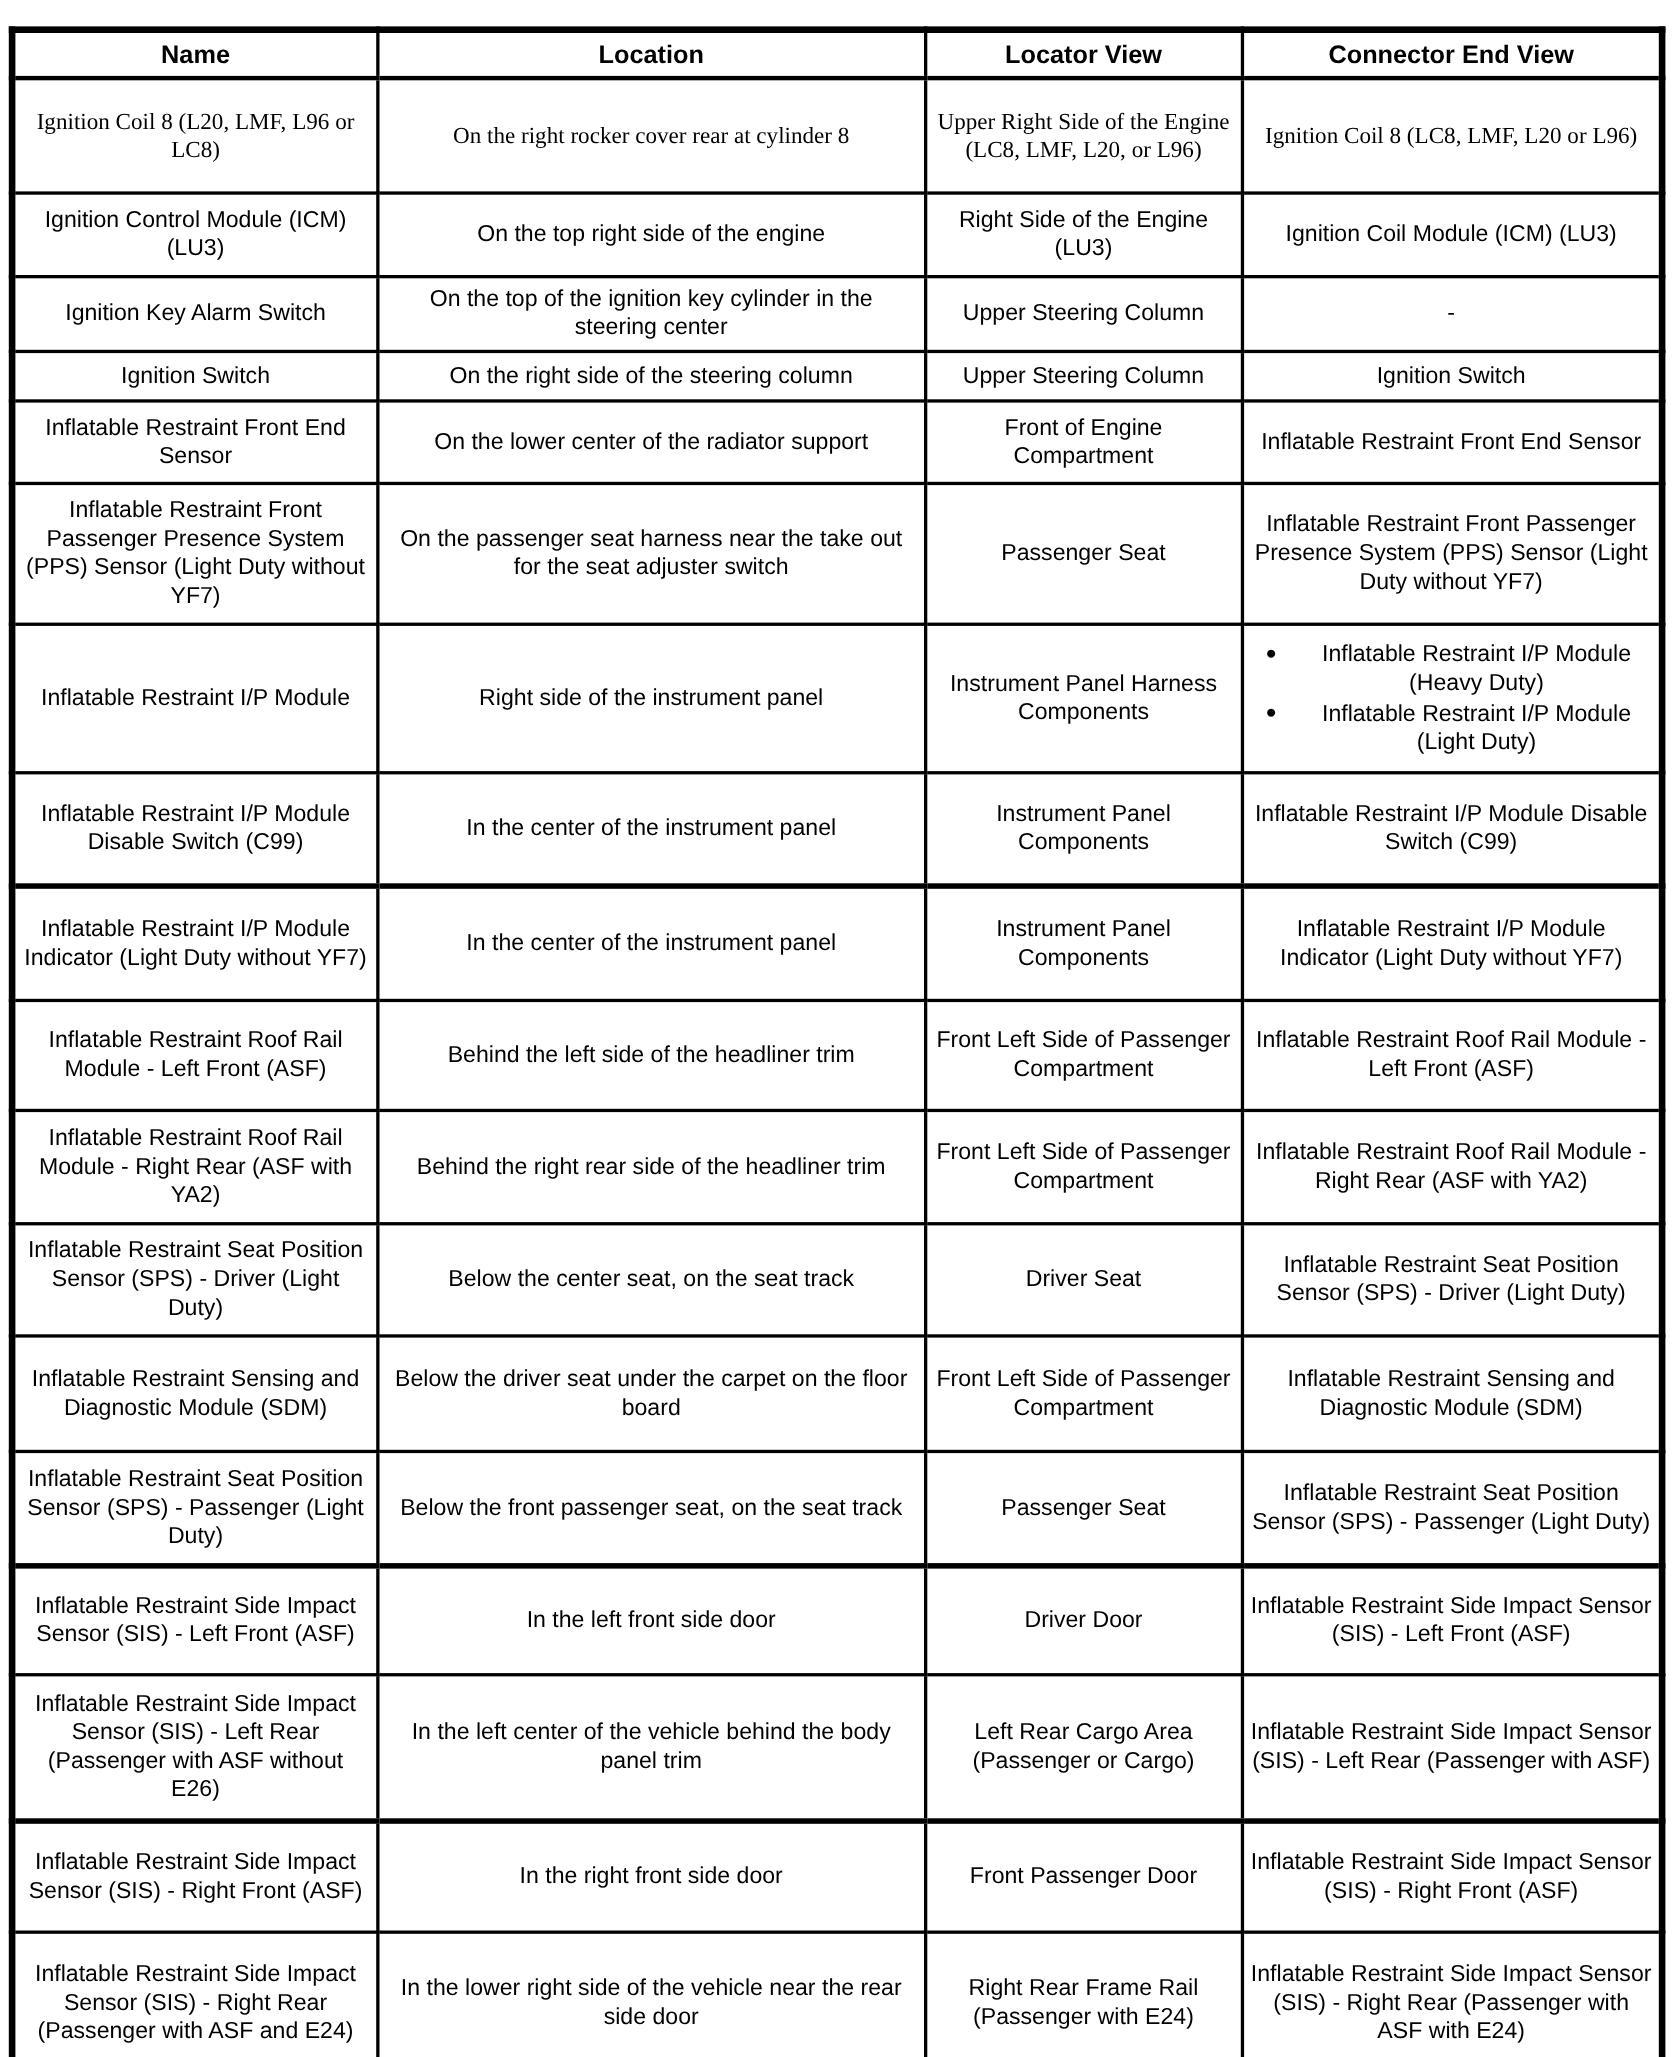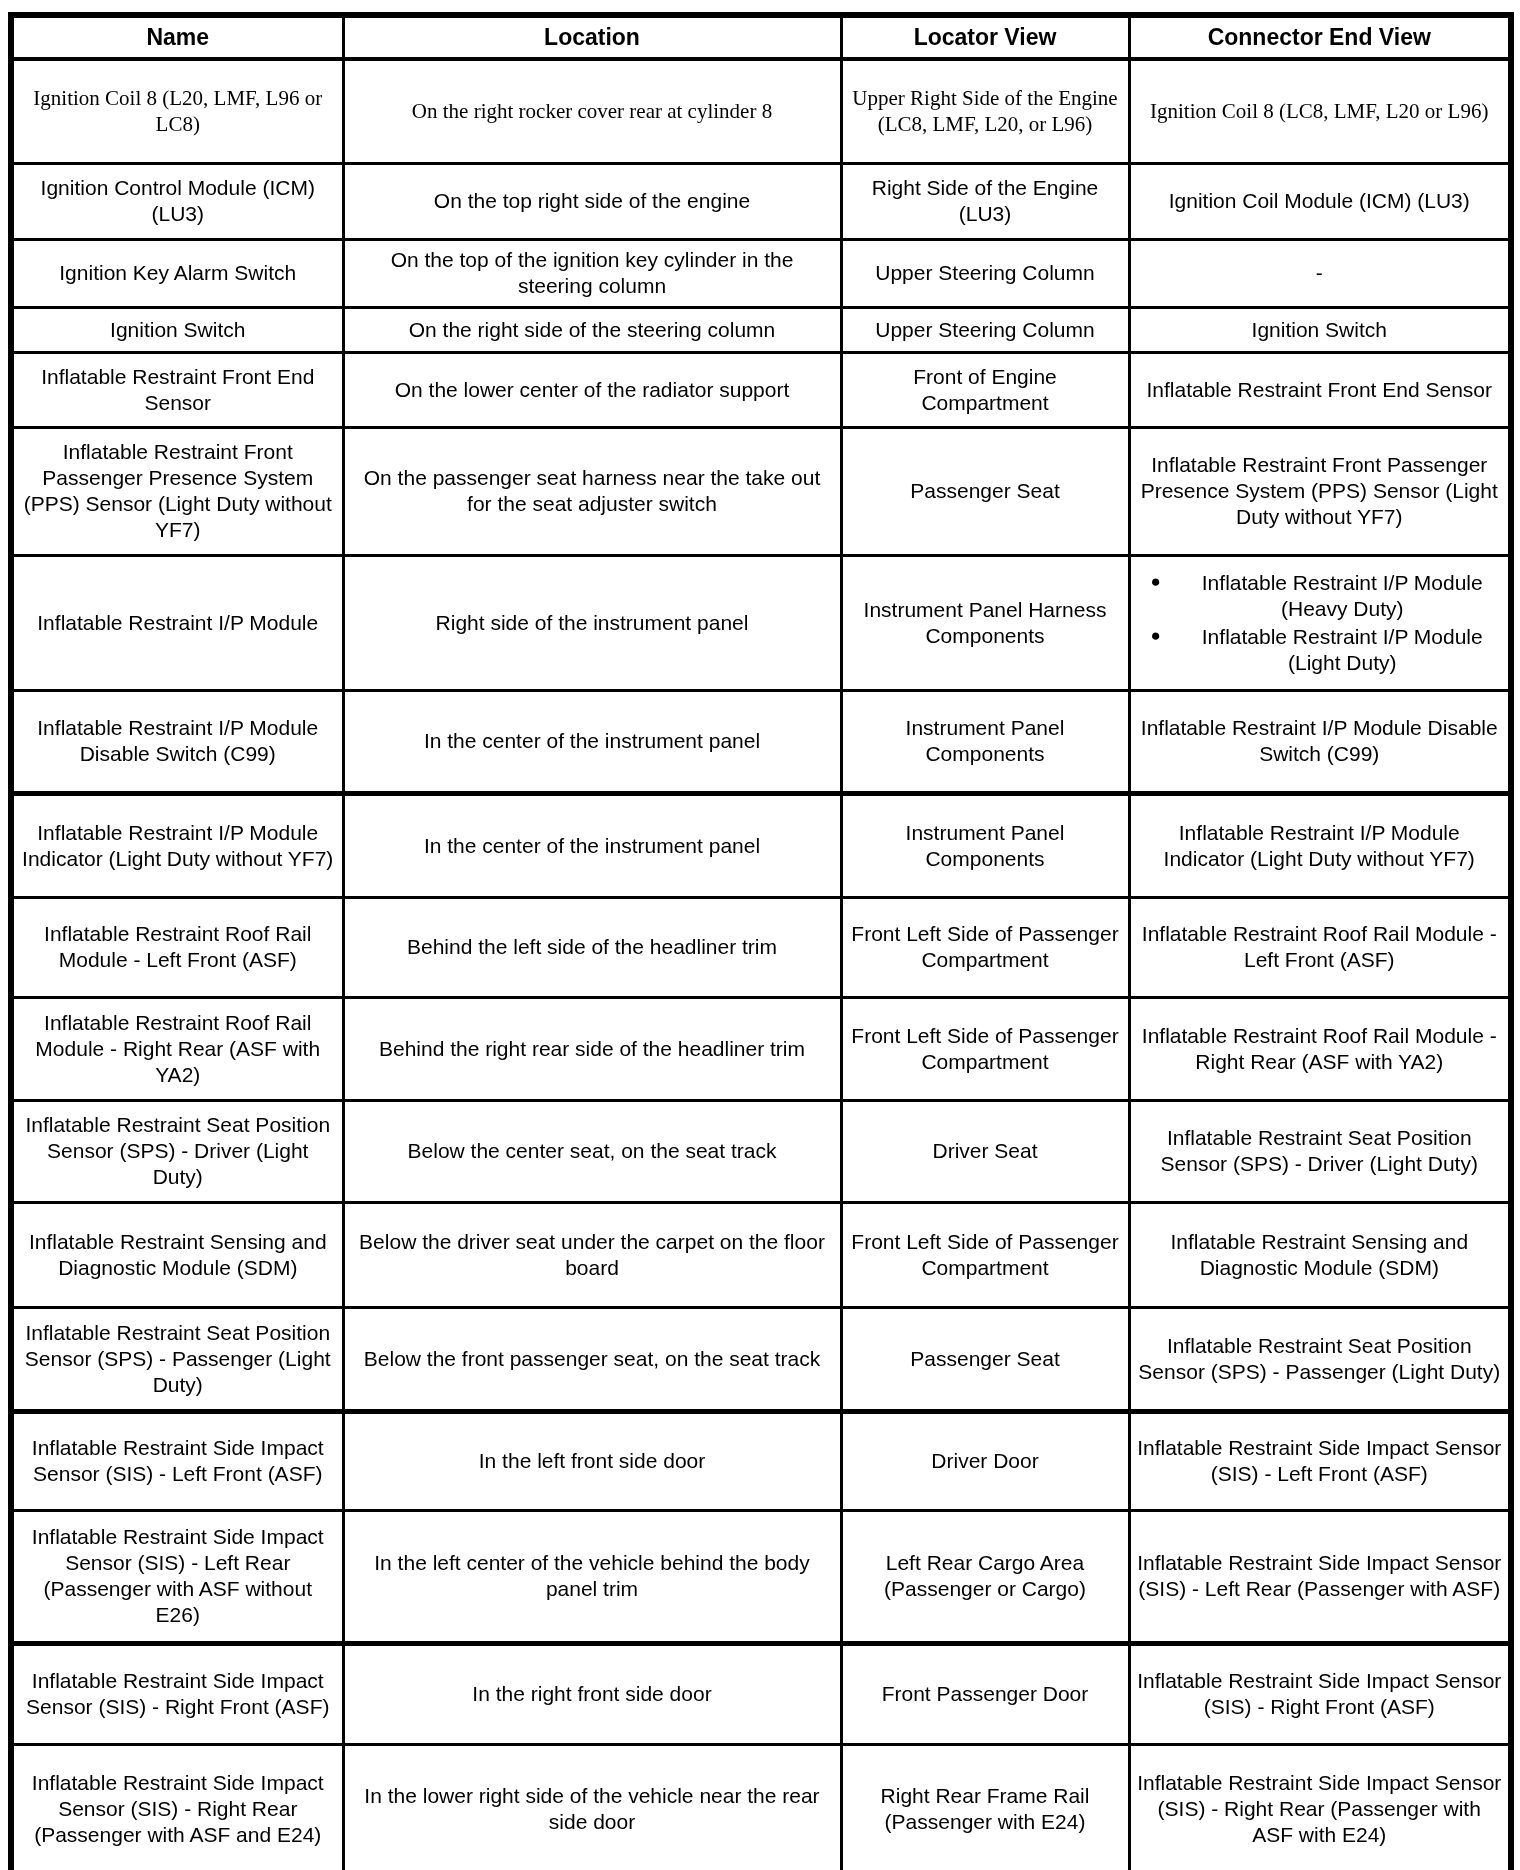--- a/index.html
+++ b/index.html
@@ -6,21 +6,21 @@
     margin: 0;
     padding: 0;
     background: #ffffff;
     font-family: "Liberation Sans", "DejaVu Sans", sans-serif;
     color: #000000;
   }
   .page {
     width: 1520px;
     height: 1870px;
     box-sizing: border-box;
-    padding: 12px 8px 8px 8px;
+    padding: 24px 8px 8px 8px;
     background: #ffffff;
   }
   table.component-table {
     border-collapse: collapse;
     width: 100%;
     height: 100%;
     table-layout: fixed;
     background: #ffffff;
   }
   table.component-table, 
@@ -107,21 +107,21 @@
         <td class="col-connector">Ignition Coil 8 (LC8, LMF, L20 or L96)</td>
       </tr>
       <tr style="height:76px;">
         <td class="col-name">Ignition Control Module (ICM) (LU3)</td>
         <td class="col-location">On the top right side of the engine</td>
         <td class="col-locator">Right Side of the Engine (LU3)</td>
         <td class="col-connector">Ignition Coil Module (ICM) (LU3)</td>
       </tr>
       <tr style="height:68px;">
         <td class="col-name">Ignition Key Alarm Switch</td>
-        <td class="col-location">On the top of the ignition key cylinder in the steering column</td>
+        <td class="col-location">On the top of the ignition key cylinder in the steering center</td>
         <td class="col-locator">Upper Steering Column</td>
         <td class="col-connector center-dash">-</td>
       </tr>
       <tr style="height:45px;">
         <td class="col-name">Ignition Switch</td>
         <td class="col-location">On the right side of the steering column</td>
         <td class="col-locator">Upper Steering Column</td>
         <td class="col-connector">Ignition Switch</td>
       </tr>
       <tr style="height:75px;">

